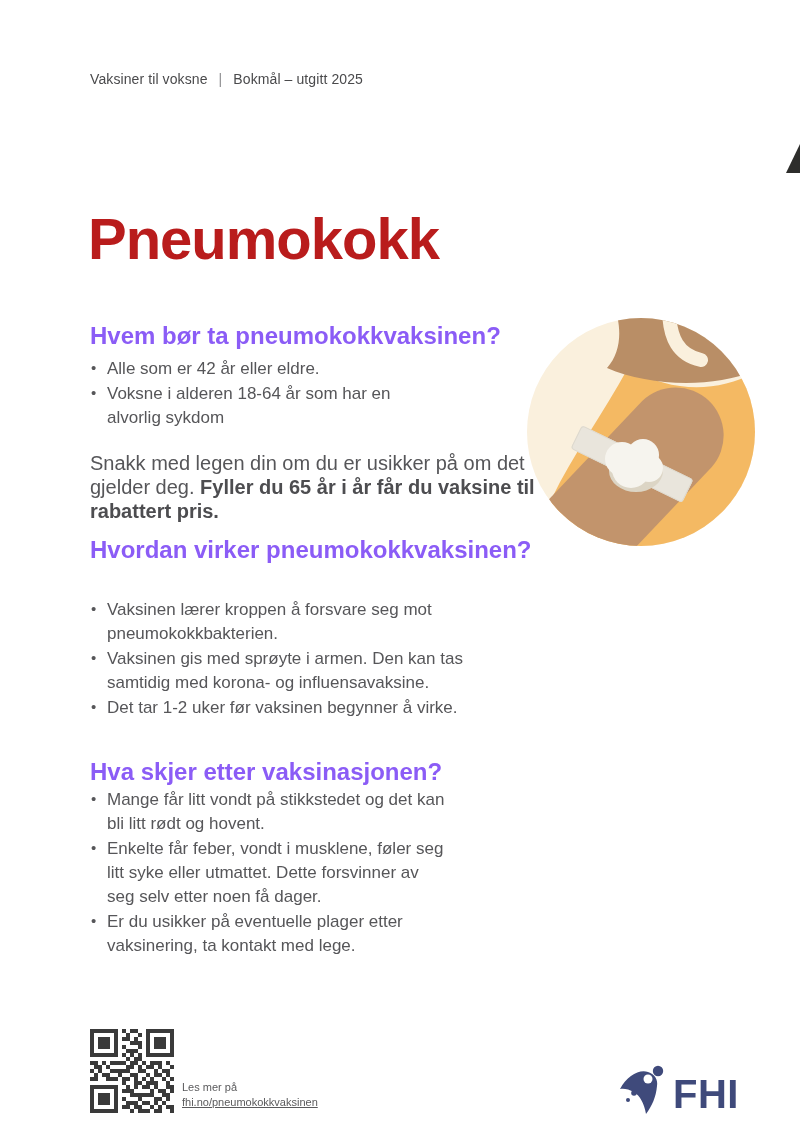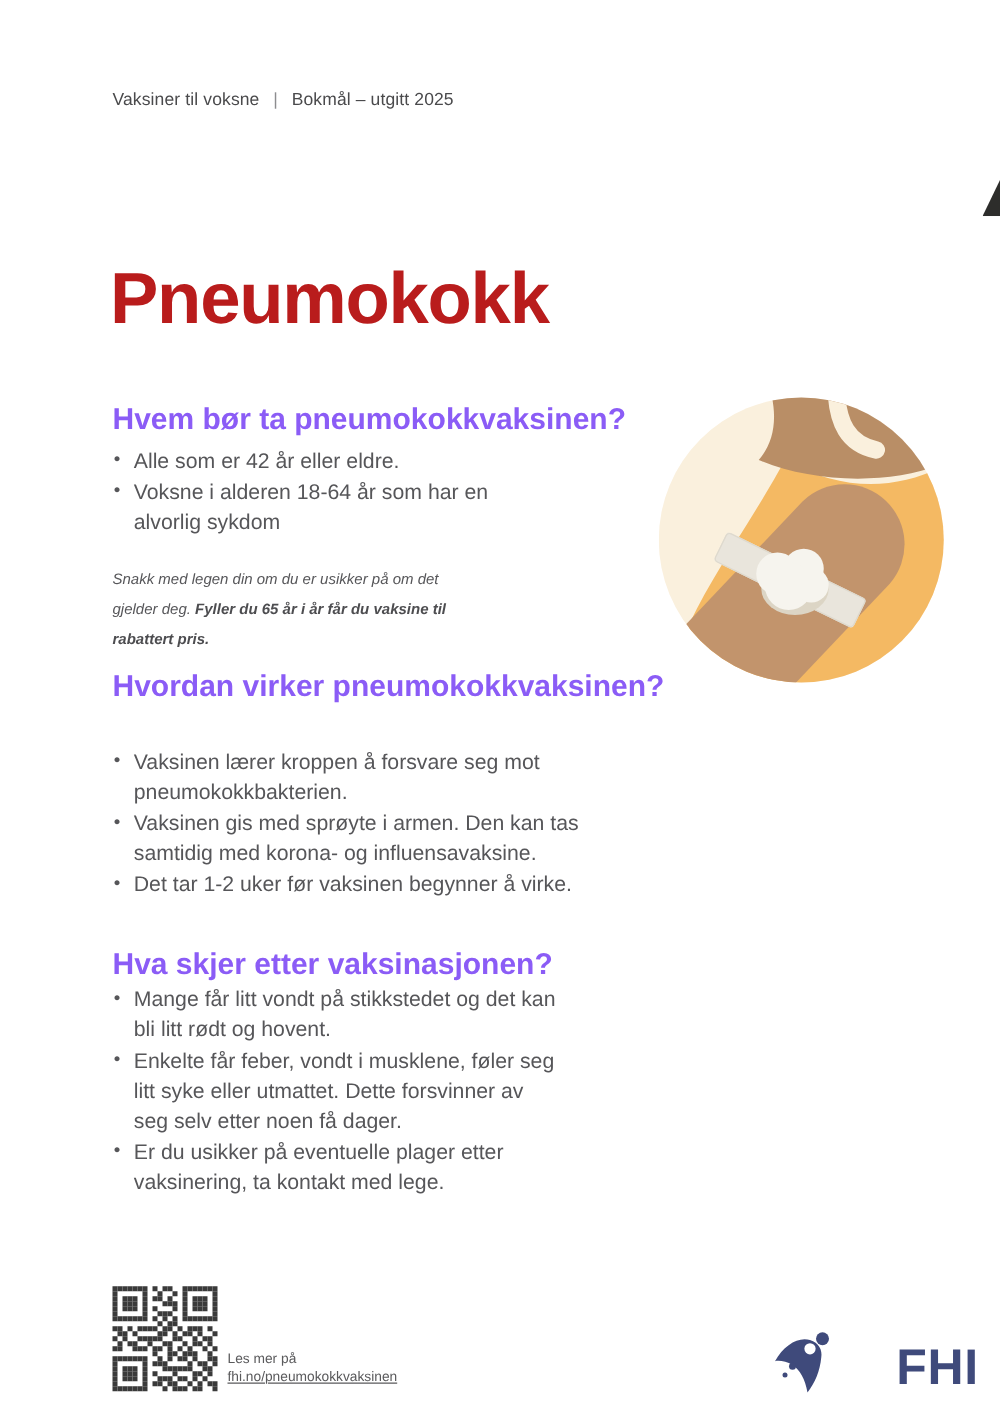--- a/index.html
+++ b/index.html
@@ -18,33 +18,33 @@
   .title{position:absolute;left:88px;top:178px;margin:0;font-size:58px;line-height:1;
          font-weight:600;letter-spacing:-1px;color:#b91c1c;}
   
   .h2{position:absolute;left:90px;margin:0;font-size:24px;line-height:1;font-weight:700;color:#8b5cf6;}
   .s1h{top:292px}.s2h{top:506px}.s3h{top:728px}
   ul.blist{position:absolute;left:90px;width:460px;list-style:none;margin:0;padding:0;}
   .s1ul{top:325px}.s2ul{top:566px}.s3ul{top:756px}
   ul.blist li{position:relative;padding-left:17px;margin:0 0 1px 0;font-size:17px;line-height:24px;
               color:#565659;white-space:pre-line;}
   ul.blist li::before{content:"•";position:absolute;left:1px;top:-1px;font-size:15px;color:#565659;}
-  .note{position:absolute;left:90px;top:419px;width:460px;margin:0;font-size:12px;line-height:24px;
-        color:#565659;font-style:italic;}
+  .note{position:absolute;left:90px;top:419px;width:460px;margin:0;font-size:20px;line-height:24px;
+        color:#565659;}
   .note span{white-space:pre-line;}
   .note .bold{font-weight:700;color:#4d4d50;}
   
   .illus{position:absolute;left:527px;top:286px;width:228px;height:228px;}
   
   .qr{position:absolute;left:90px;top:997px;width:84px;height:84px;
       display:grid;grid-template-columns:repeat(21,1fr);grid-template-rows:repeat(21,1fr);}
   .qr div.on{background:#3a3a3a;}
   .qr-caption{position:absolute;left:182px;top:1048px;font-size:11px;line-height:15px;color:#5a5a5c;}
   .qr-caption .link{text-decoration:underline;cursor:pointer;}
-  .fhi{position:absolute;left:617px;top:1032px;display:flex;align-items:flex-start;gap:44px;}
+  .fhi{position:absolute;left:617px;top:1032px;display:flex;align-items:flex-start;}
   .fhi-text{margin:10px 0 0 8px;font-size:40px;line-height:1;font-weight:700;color:#3f4a7b;letter-spacing:.5px;}
   .bottombar{position:absolute;left:0;bottom:0;width:800px;height:25px;background:#1d1d1b;}
 </style>
 </head>
 <body>
 
 <div class="page">
 
   <div class="meta">
     <span>Vaksiner til voksne</span>

